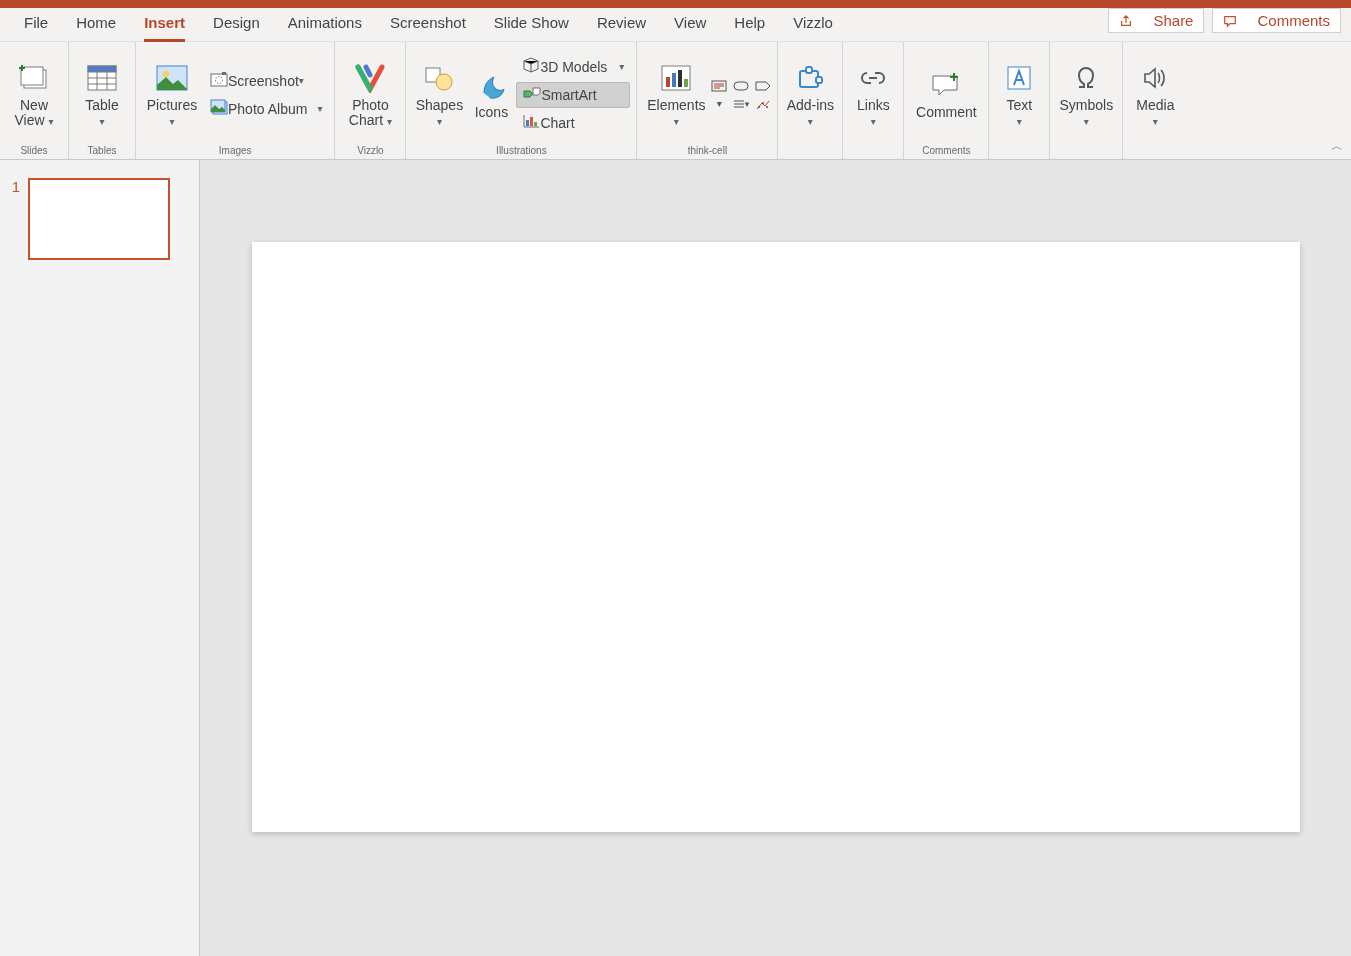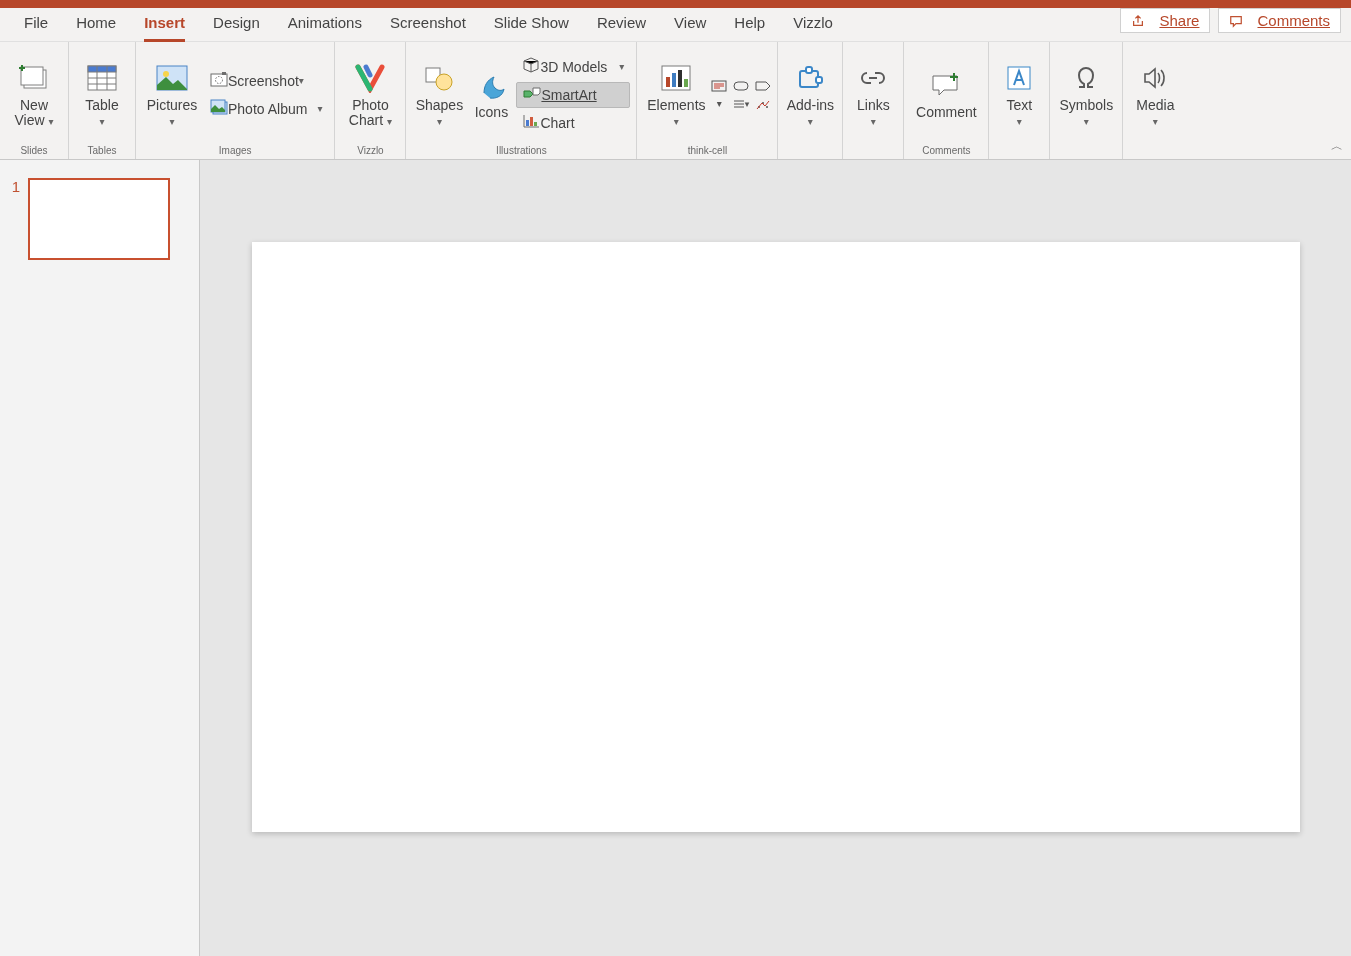--- a/index.html
+++ b/index.html
@@ -46,23 +46,22 @@
     left: 14px; right: 14px; bottom: -1px;
     height: 3px; background: #b7472a;
   }
   .tab-right { margin-left: auto; display: flex; gap: 8px; align-items: center; padding-bottom: 4px; }
   .pill-btn {
     border: 1px solid #d0d0d0;
     background: #fff;
     color: #b7472a;
     padding: 3px 10px;
     font-size: 15px;
-    display: inline-flex; align-items: center; gap: 14px;
+    display: inline-flex; align-items: center; gap: 20px;
     cursor: pointer;
-    text-decoration: underline;
   }
   .ribbon {
     background: #f3f2f1;
     border-bottom: 1px solid #c8c8c8;
     display: flex;
     align-items: stretch;
     height: 118px;
     position: relative;
   }
   .group {
@@ -89,21 +88,21 @@
   .big-btn .lbl { font-size: 14px; line-height: 1.1; margin-top: 3px; }
   .drop-caret { font-size: 10px; color: #666; }
   .small-btn {
     display: flex; align-items: center; 
     padding: 2px 6px;
     cursor: pointer;
     font-size: 14px;
     border-radius: 2px;
     height: 26px;
   }
-  .small-btn.selected { background: #d0d0d0; border: 1px solid #b8b8b8; text-decoration: underline; }
+  .small-btn.selected { background: #d0d0d0; border: 1px solid #b8b8b8; }
   .icon-svg { display: block; }
   .stack { display: flex; flex-direction: column; gap: 2px; }
   .collapse-caret {
     position: absolute; right: 8px; bottom: 4px;
     font-size: 12px; color: #666; cursor: pointer;
   }
   .workspace {
     flex: 1 1 auto;
     display: flex;
     background: #e6e6e6;

